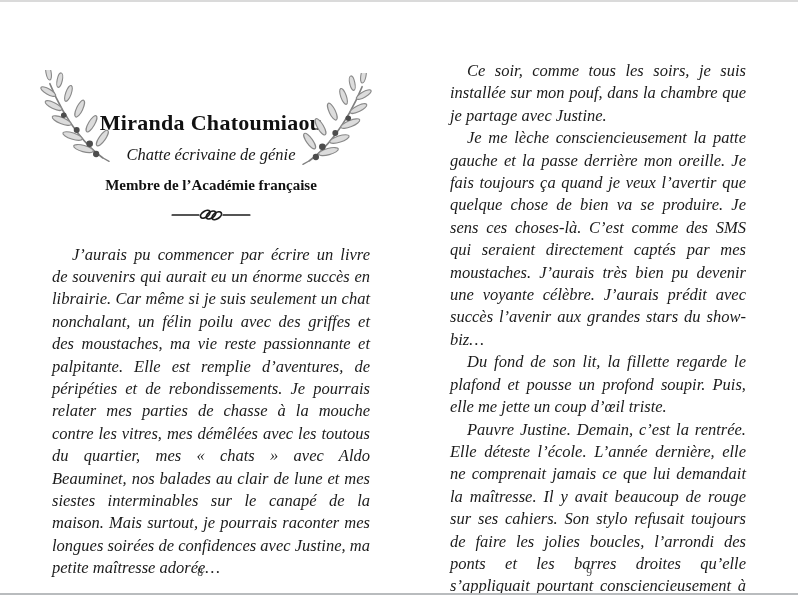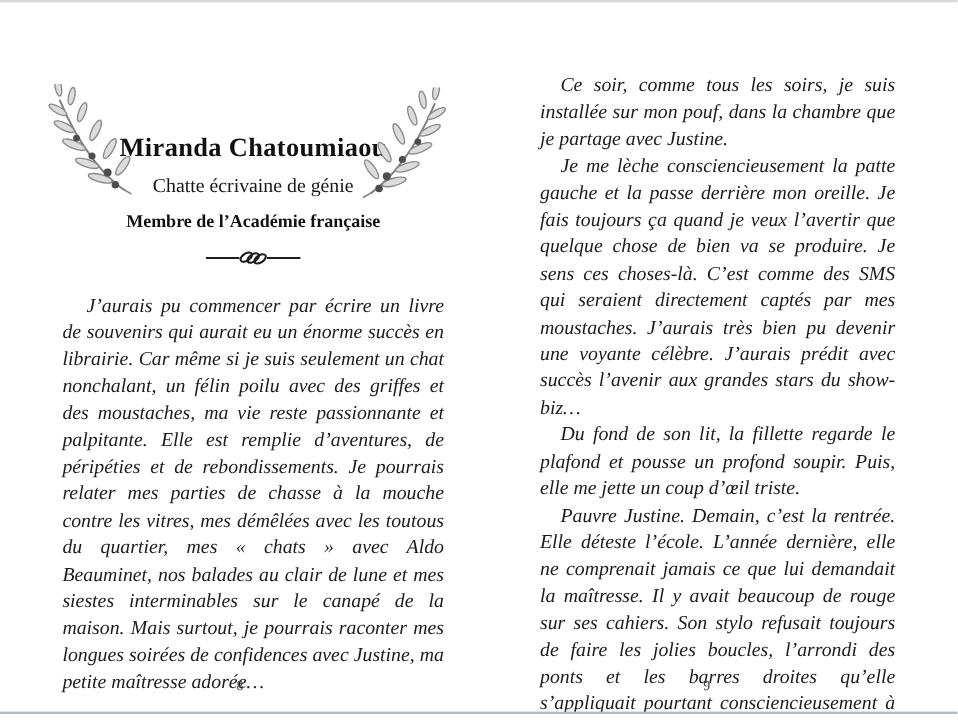--- a/index.html
+++ b/index.html
@@ -22,21 +22,21 @@
   .page { position: absolute; top: 0; height: 601px; }
   .page-left  { left: 52px;  width: 318px; }
   .page-right { left: 450px; width: 296px; }
 
   .chapter-header { text-align: center; padding-top: 112px; position: relative; }
   .title {
     font-size: 22px; font-weight: bold; margin: 0; line-height: 1;
     letter-spacing: 0.3px; color: #111;
   }
   .subtitle {
-    font-size: 16.5px; line-height: 1;
+    font-style: italic; font-size: 16.5px; line-height: 1;
     margin-top: 13px; color: #161616;
   }
   .affiliation {
     font-weight: bold; font-size: 15px; line-height: 1;
     margin-top: 14px; color: #111;
   }
   .divider-wrap { margin-top: 13px; height: 18px; }
   .divider { width: 86px; height: 18px; display: inline-block; }
 
   .branch { position: absolute; width: 74px; height: 94px; }

